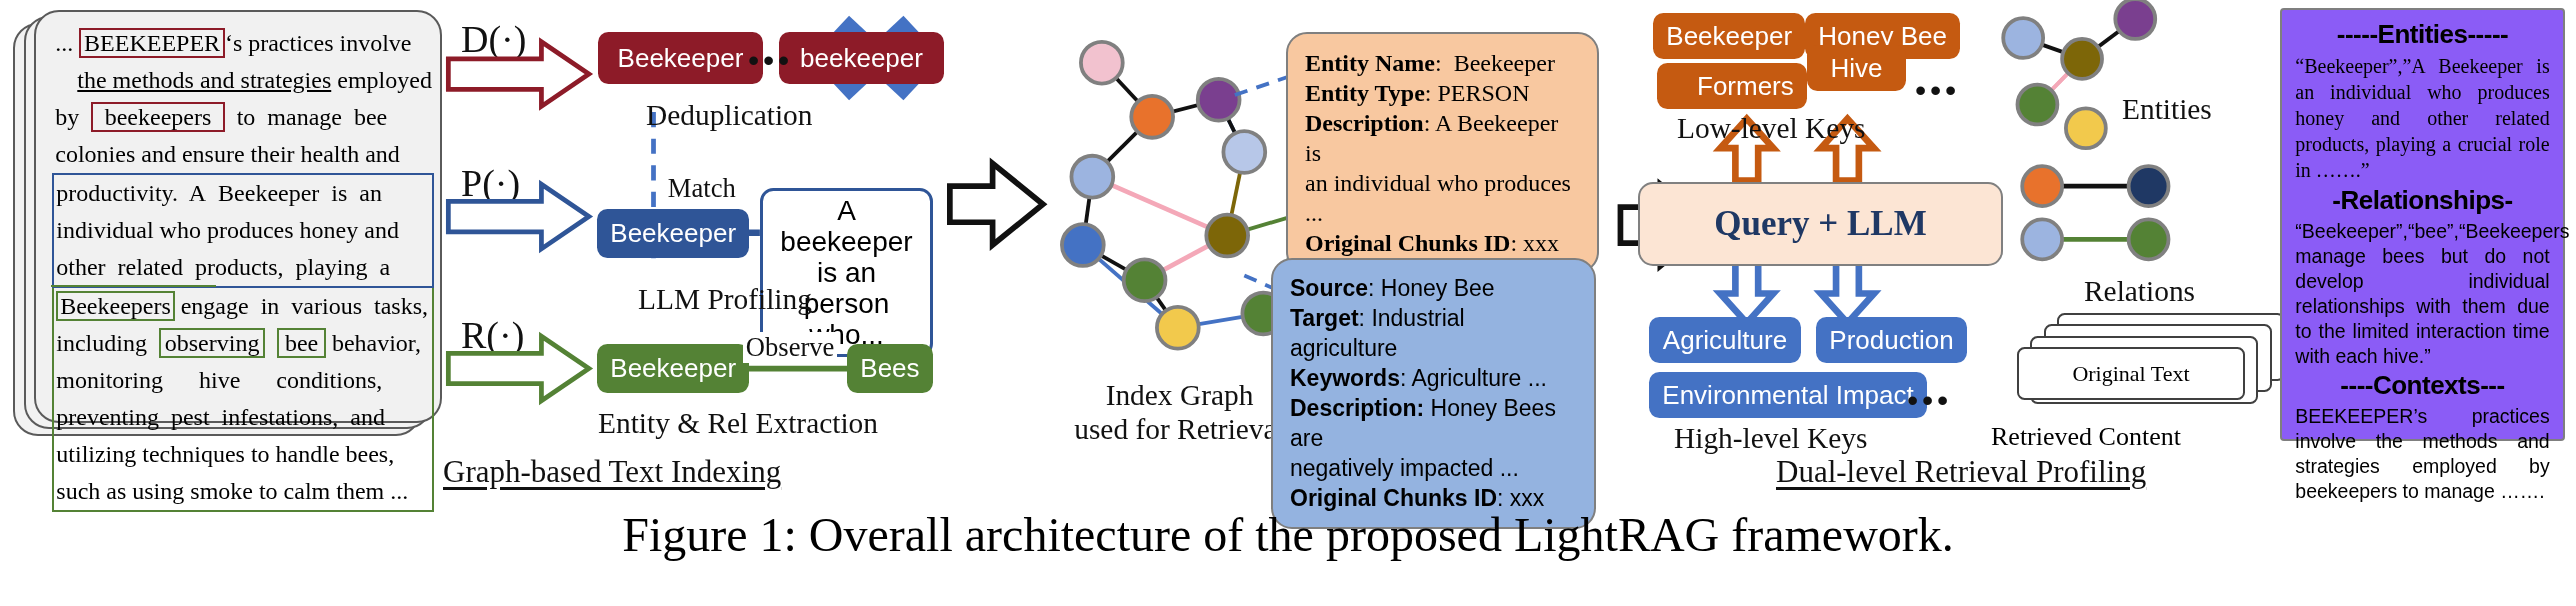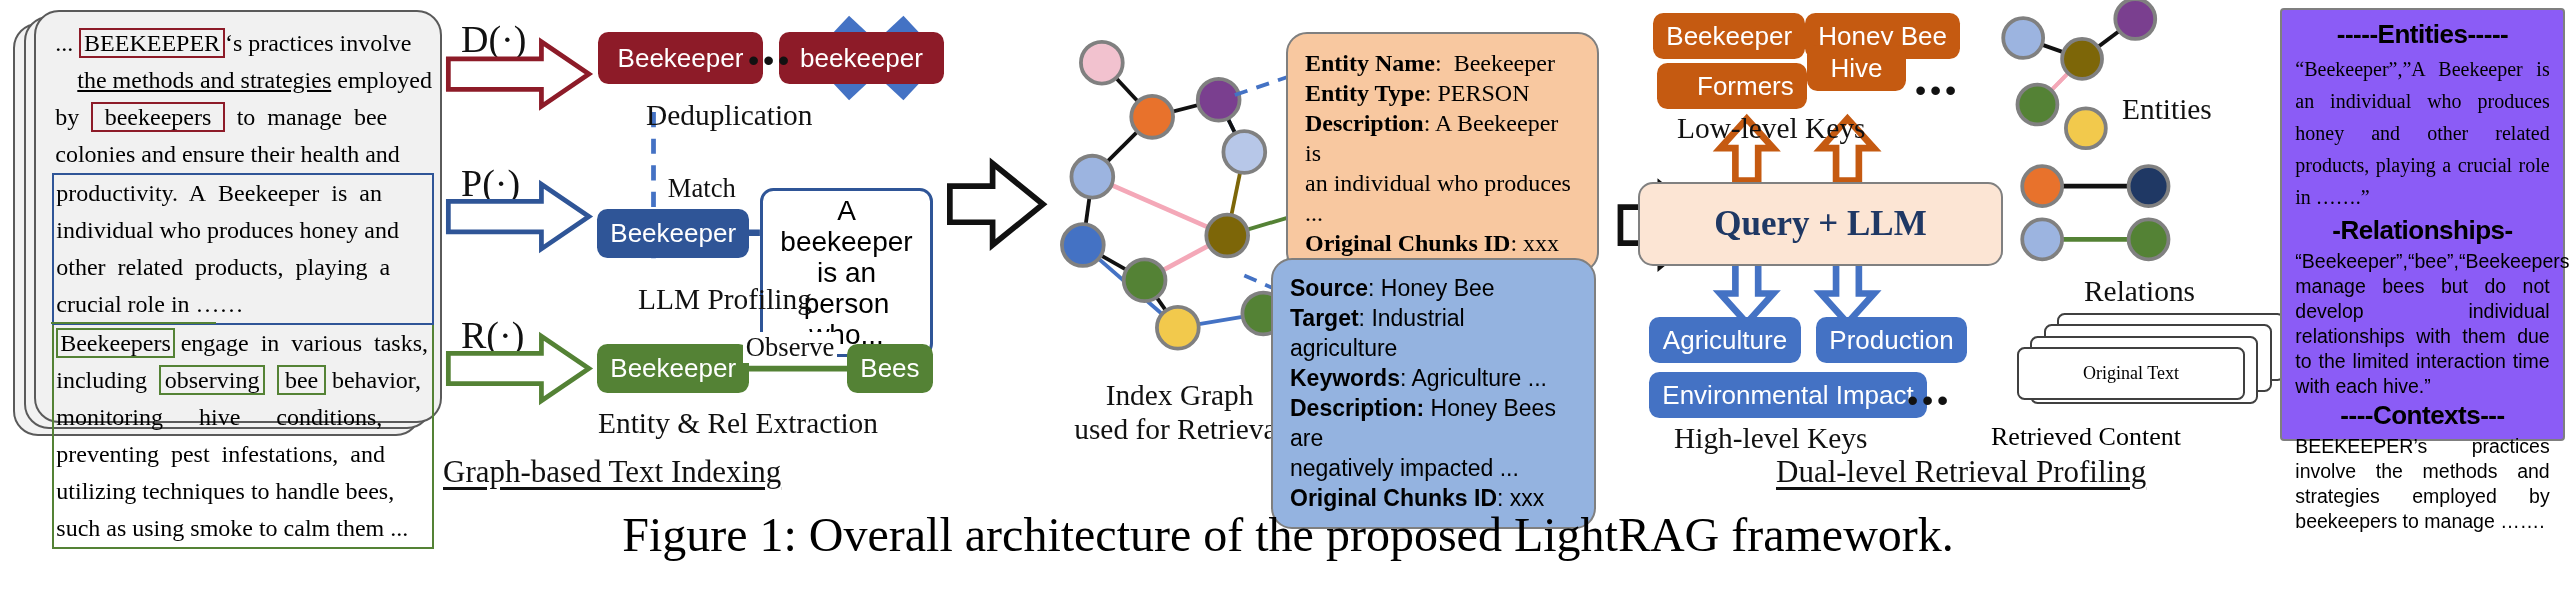--- a/index.html
+++ b/index.html
@@ -71,21 +71,21 @@
     font-family:"Liberation Serif", serif; font-weight:bold; font-size:35px; color:#1f3864;
   }
 
   
   .result-panel {
     position:absolute; background:#8b5cf6; border:2.8px solid #7f7f7f; border-radius:4px;
     padding:7.6px 13.3px 7.6px 13.3px;
   }
   .res-head { text-align:center; font-family:"Liberation Sans", sans-serif; font-weight:bold;
               font-size:26px; color:#000; margin:1.9px 0 2.8px 0; letter-spacing:-0.5px;}
-  .res-body { font-family:"Liberation Serif", serif; font-size:20px; line-height:32px; color:#000;
+  .res-body { font-family:"Liberation Serif", serif; font-size:20px; line-height:26px; color:#000;
               text-align:justify; }
   .res-body.mono { font-family:"Liberation Sans", sans-serif; font-size:19.5px; line-height:25px; }
 
   
   .orig-stack { position:absolute; }
   .orig-card { position:absolute; background:#fff; border:2.8px solid #404040; border-radius:7.6px; }
   .orig-label { position:absolute; font-family:"Liberation Serif", serif; font-size:26px; color:#000;
                 white-space:nowrap; }
 
   .graph-label { position:absolute; font-family:"Liberation Serif", serif; font-size:29.4px; color:#111;
@@ -121,21 +121,20 @@
           <span>by&nbsp;&nbsp;</span><span class="hl hl-red" style="padding:0 11.4px;">beekeepers</span><span>&nbsp;&nbsp;to&nbsp; manage&nbsp; bee</span>
         </div>
         <div style="white-space:nowrap;">
           <span>colonies and ensure their health and</span>
         </div>
 
         <div style="border:2.8px solid #2f5597; margin:0 0 0 -3.8px; padding:0 2.8px; width:382px;">
           <div style="white-space:nowrap;">productivity.&nbsp; A&nbsp; Beekeeper&nbsp; is&nbsp; an</div>
           <div style="white-space:nowrap;">individual who produces honey and</div>
           <div style="white-space:nowrap;">other&nbsp; related&nbsp; products,&nbsp; playing&nbsp; a</div>
-          <div style="white-space:nowrap;">crucial role in ……</div>
         </div>
 
         <div style="border:2.8px solid #548235; border-top:none; margin:0 0 0 -3.8px; padding:0 2.8px; width:382px; position:relative;">
           <div style="border-top:2.8px solid #548235; position:absolute; left:-2.8px; top:-2.8px; width:165px;"></div>
           <div style="white-space:nowrap;">
             <span class="hl hl-green" style="padding:0 1.9px;">Beekeepers</span><span>&nbsp;engage&nbsp; in&nbsp; various&nbsp; tasks,</span>
           </div>
           <div style="white-space:nowrap;">
             <span>including&nbsp;&nbsp;</span><span class="hl hl-green" style="padding:0 3.8px;">observing</span><span>&nbsp;&nbsp;</span><span class="hl hl-green" style="padding:0 5.7px;">bee</span><span>&nbsp;behavior,</span>
           </div>
@@ -325,21 +324,21 @@
   <div class="stage-label" style="left:1674px; top:422px;">High-level Keys</div>
 
   <div class="stage-label" style="left:2122px; top:93px;">Entities</div>
   <div class="stage-label" style="left:2084px; top:275px;">Relations</div>
 
   <div class="orig-stack" style="left:2017px; top:313px; width:285px; height:110px;">
     <div class="orig-card" style="left:40px; top:0px;  width:228px; height:68px;"></div>
     <div class="orig-card" style="left:26.6px; top:11.4px; width:228px; height:68px;"></div>
     <div class="orig-card" style="left:13.3px; top:23px; width:228px; height:68px;"></div>
     <div class="orig-card" style="left:0px; top:34px; width:228px; height:53px; display:flex; align-items:center; justify-content:center;">
-      <span style="font-family:'Liberation Serif', serif; font-size:18px; color:#000;text-align:right;">Original Text</span>
+      <span style="font-family:'Liberation Serif', serif; font-size:22px; color:#000;text-align:right;">Original Text</span>
     </div>
   </div>
   <div class="orig-label" style="left:1991px; top:422px;">Retrieved Content</div>
 
   <div class="section-label" style="left:1776px; top:454px;">Dual-level Retrieval Profiling</div>
 
   <div class="result-panel" style="left:2280px; top:7.6px; width:285px; height:433px;">
     <div class="res-head">-----Entities-----</div>
     <div class="res-body">“Beekeeper”,”A Beekeeper is an individual who produces honey and other related products, playing a crucial role in …….”</div>
     <div class="res-head">-Relationships-</div>

